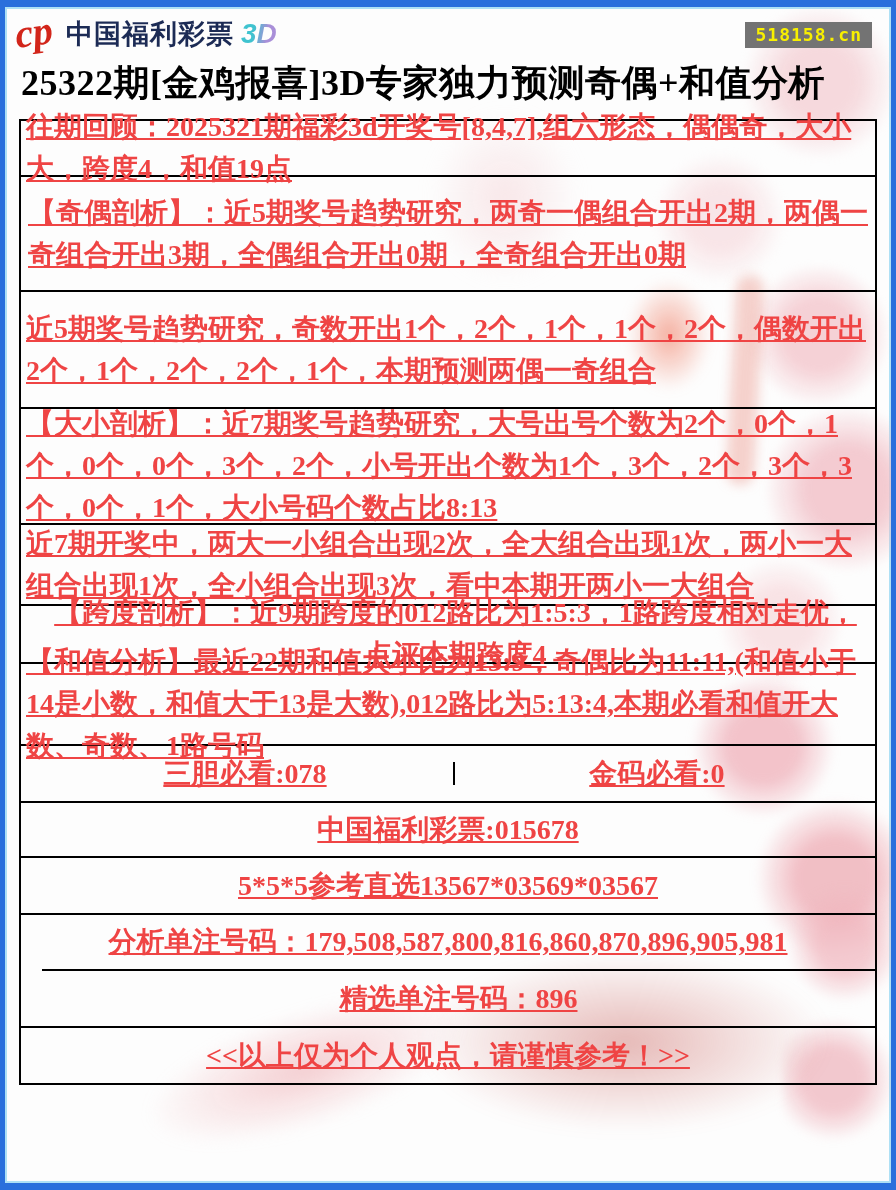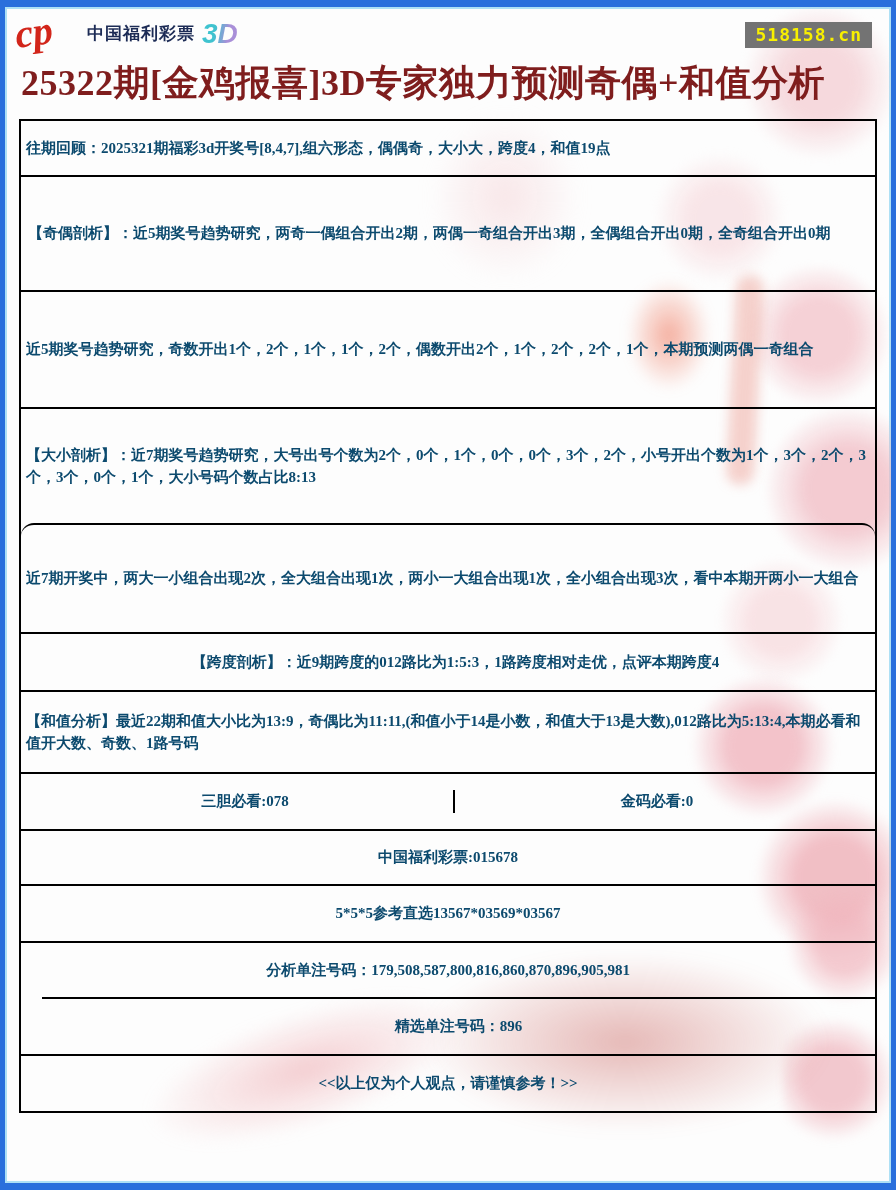--- a/index.html
+++ b/index.html
@@ -51,45 +51,45 @@
     background:
       radial-gradient(circle at 55% 25%, rgba(240,180,188,.7) 0 26px, rgba(240,180,188,0) 58px),
       radial-gradient(circle at 45% 75%, rgba(236,166,176,.6) 0 30px, rgba(236,166,176,0) 62px);
     filter: blur(4px); }
 
   
   .header { position: relative; z-index: 2; display: flex; align-items: center;
             gap: 7px; padding: 5px 0 0 10px; height: 48px; }
   .logo-mark { flex: 0 0 auto; }
   .logo-brand { font-family: "Liberation Sans", sans-serif; font-weight: bold;
-                font-size: 17px; color: #1c2b55; letter-spacing: 1px; margin-left: 21px; }
+                font-size: 27px; color: #1c2b55; letter-spacing: 1px; }
   .logo-suffix { font-style: italic; font-weight: bold; font-size: 28px;
                  font-family: "Liberation Sans", sans-serif;
                  background: linear-gradient(100deg, #3fc3cf 35%, #a98fd8 70%);
                  -webkit-background-clip: text; background-clip: text;
                  color: #4db4c8; -webkit-text-fill-color: transparent; }
   .site-badge { position: absolute; top: 15px; right: 19px; background: #737373;
                 color: #f8ef00; font-family: "DejaVu Sans Mono", monospace;
                 font-size: 18px; font-weight: bold; padding: 2px 10px 3px;
                 letter-spacing: 1px; }
 
   
   .page-title { position: relative; z-index: 2; margin: 4px 0 0 16px;
-                font-size: 36px; font-weight: bold; color: #7f1d1d;
+                font-size: 36px; font-weight: bold; color: #000000;
                 letter-spacing: .5px; white-space: nowrap; }
 
   
   .analysis-table { position: relative; z-index: 2; margin: 11px 14px 0;
                     border: 2px solid #000; background: transparent; }
-  .row { display: flex; align-items: center; font-size: 15px; font-weight: bold;
-         color: #0c4a6e; line-height: 1.5; padding: 0 5px; }
+  .row { display: flex; align-items: center; font-size: 28px; font-weight: bold;
+         color: #ef4444; line-height: 1.5; padding: 0 5px; text-decoration: underline; }
   .row + .row { border-top: 2px solid #000; }
   .center { justify-content: center; text-align: center; }
   .r1 { height: 54px; }  .r2 { height: 115px; padding-left: 7px; } .r3 { height: 117px; }
-  .r4 { height: 116px; } .r5 { height: 109px; border-radius: 13px; } .r6 { height: 58px; padding-left: 20px; }
+  .r4 { height: 116px; } .r5 { height: 81px; } .r6 { height: 58px; padding-left: 20px; }
   .r7 { height: 82px; align-items: center; } .r8 { height: 57px; padding: 16px; align-items: stretch; }
   .r9 { height: 55px; }  .r10 { height: 57px; } .r11 { height: 56px; }
   .r12 { height: 57px; margin-left: 21px; } .r13 { height: 57px; }
   .cell { display: flex; align-items: center; justify-content: center; text-align: center; }
   .cell-left  { width: 50.6%; }
   .cell-right { width: 49.4%; border-left: 2px solid #000; }
 </style>
 </head>
 <body>
 

